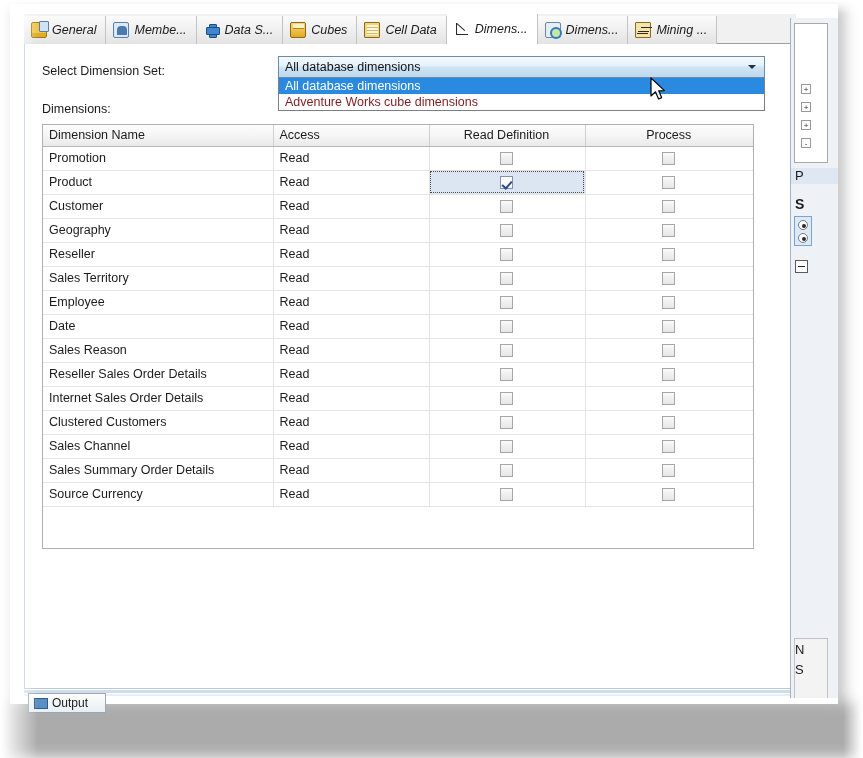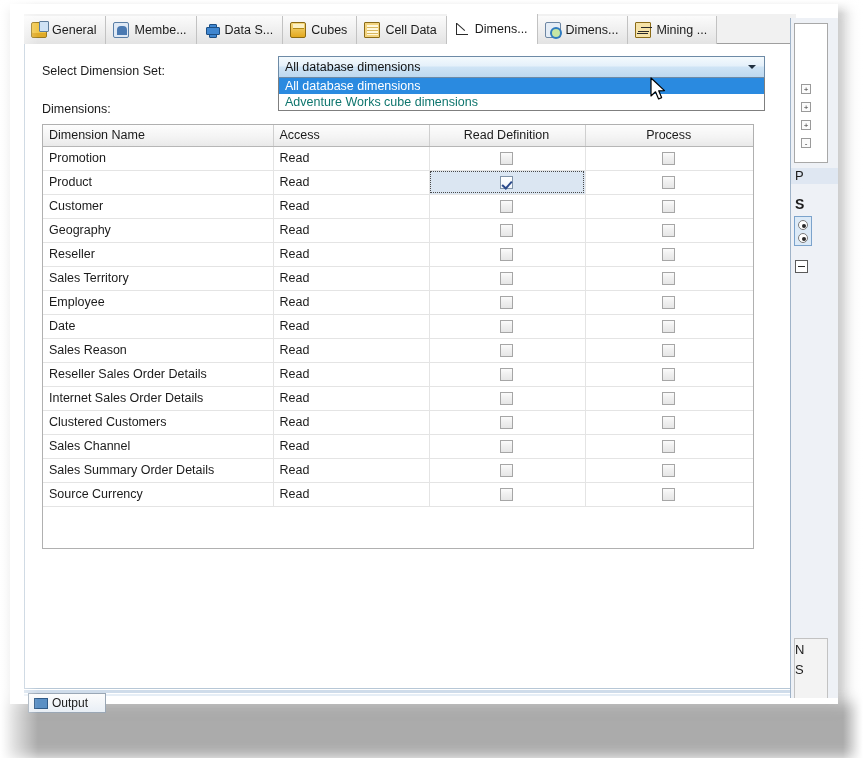--- a/index.html
+++ b/index.html
@@ -74,21 +74,21 @@
     border-right: 1px solid #c2c2c2;
     white-space: nowrap;
     cursor: default;
   }
   .tab.active {
     background: #ffffff;
     height: 30px;
     border-right: 1px solid #c2c2c2;
     z-index: 3;
   }
-  .tab-label { line-height: 1; }
+  .tab-label { line-height: 1; font-style: italic; }
   .tab-ico { width: 16px; height: 16px; flex: 0 0 16px; position: relative; }
 
   
   .ico-general { background:#f0c64a; border:1px solid #9b7b1f; border-radius:2px;
       box-shadow: inset 0 -4px 0 #e0ab28; }
   .ico-general:after{ content:""; position:absolute; left:7px; top:-2px; width:8px; height:9px;
       background:#cfe3f5; border:1px solid #5d7d9b; border-radius:1px; }
   .ico-members { background:#dfe9f5; border:1px solid #5b7fa6; border-radius:2px; }
   .ico-members:after{ content:""; position:absolute; left:3px; top:3px; width:10px; height:9px;
       background:#4b7ab2; border-radius:4px 4px 0 0; }
@@ -160,21 +160,21 @@
     position: absolute; left: 268px; top: 74px;
     width: 487px;
     border: 1px solid #7f7f7f;
     border-top: none;
     background: #ffffff;
     z-index: 8;
   }
   .combo-opt {
     height: 16px; line-height: 16px;
     padding-left: 6px;
-    font-size: 12.5px; color: #0f766e;
+    font-size: 12.5px; color: #7f1d1d;
     white-space: nowrap;
   }
   .combo-opt.sel { background: #2a8ae0; color: #ffffff; }
 
   
   .grid {
     position: absolute; left: 32px; top: 120px;
     width: 712px; height: 425px;
     border: 1px solid #b0b0b0;
     background: #ffffff;

